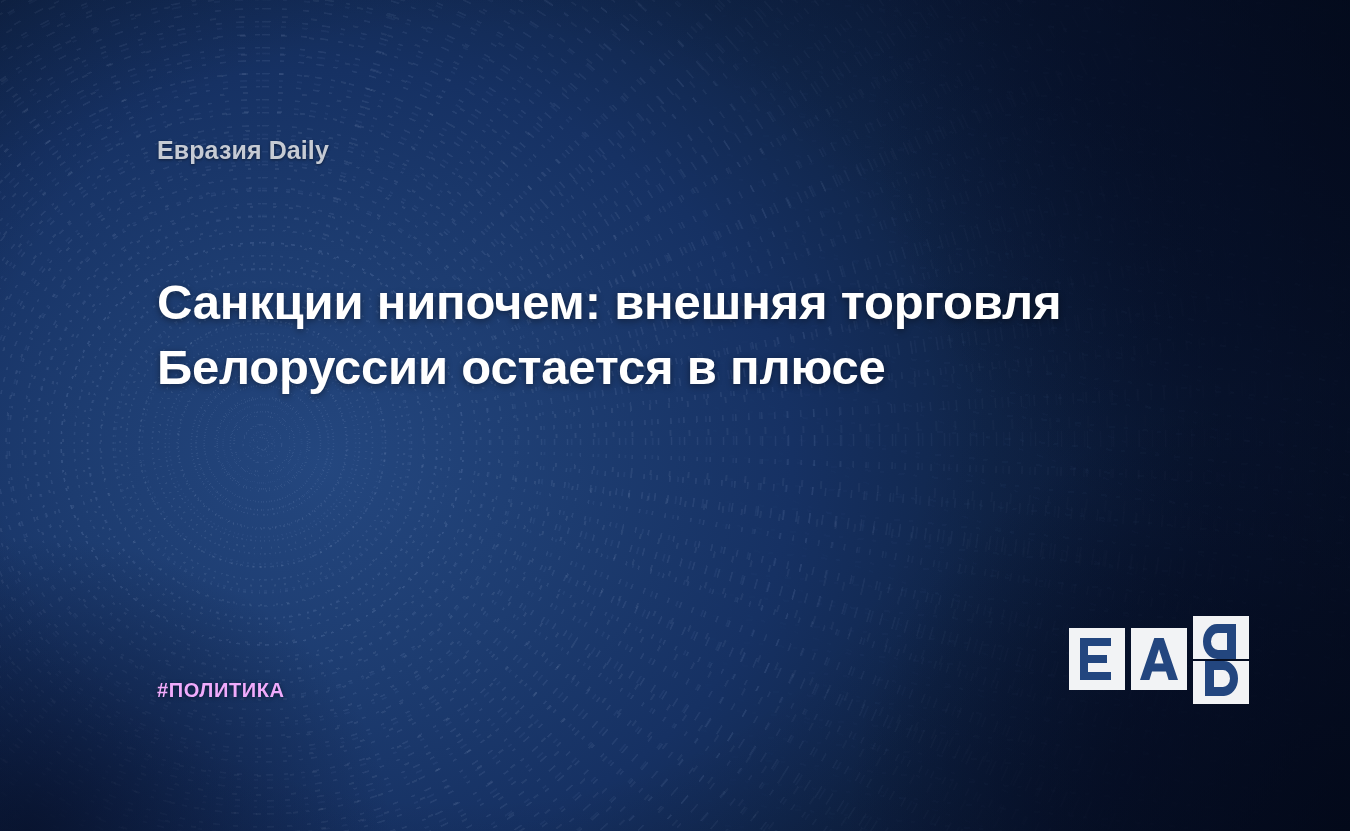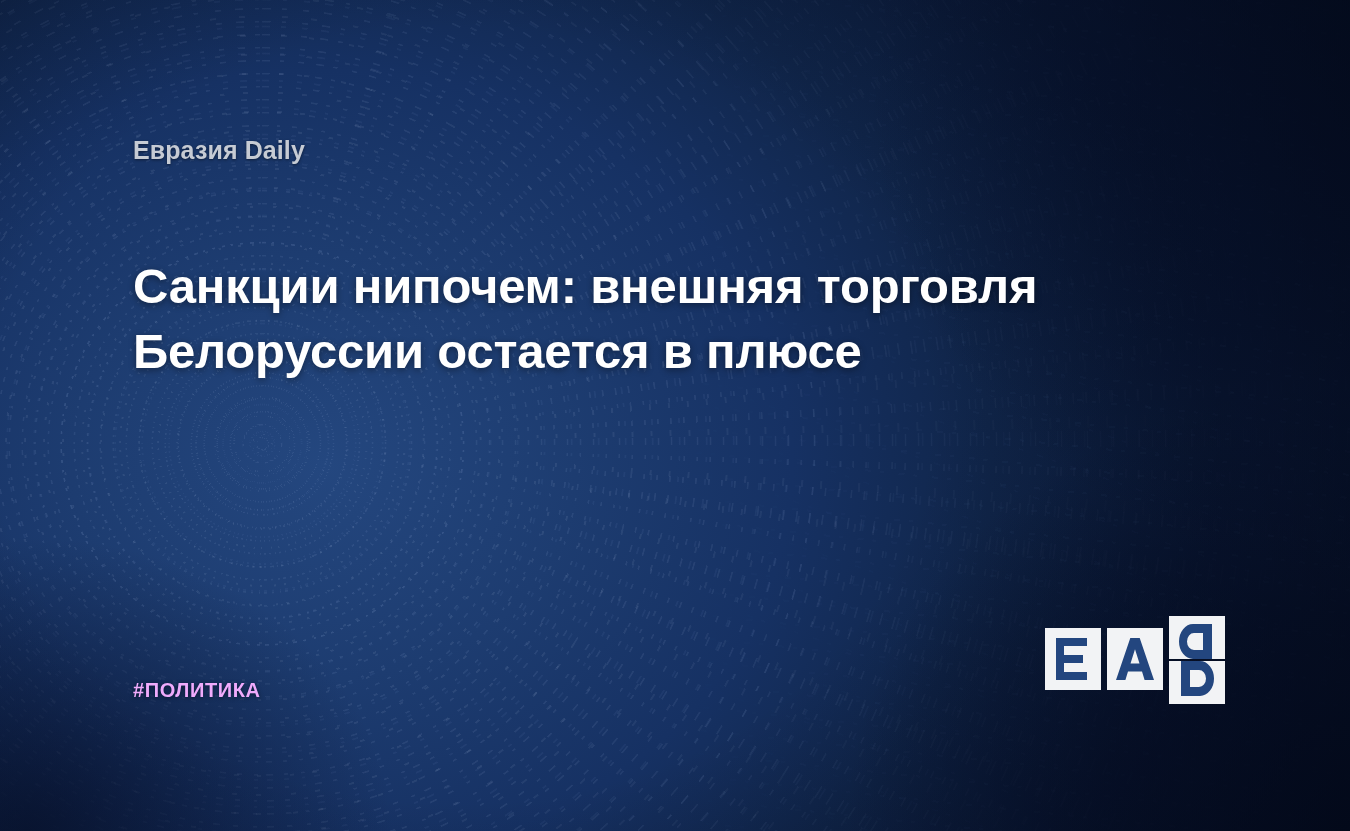--- a/index.html
+++ b/index.html
@@ -144,38 +144,39 @@
     position: absolute;
     inset: 0;
     background: radial-gradient(ellipse 1020px 840px at 34% 50%,
       rgba(0,0,0,0) 0%, rgba(0,0,0,0) 46%, rgba(3,9,26,0.36) 78%, rgba(2,7,20,0.62) 100%);
   }
 
   
   .content {
     position: absolute;
     inset: 0;
+    margin-left: 24px;
   }
 
   .brand {
     position: absolute;
     left: 133px;
     top: 136px;
     font-size: 25px;
     font-weight: 700;
     letter-spacing: 0.1px;
     color: #c6cbd4;
     text-shadow: 0 1px 3px rgba(0,0,0,0.45);
     white-space: nowrap;
   }
 
   .headline {
     position: absolute;
     left: 133px;
-    top: 254px;
+    top: 270px;
     width: 1010px;
     margin: 0;
     font-size: 49px;
     font-weight: 700;
     line-height: 1.33;
     color: #ffffff;
     letter-spacing: -0.2px;
     text-shadow: 0 2px 7px rgba(0,0,0,0.42);
   }
 

